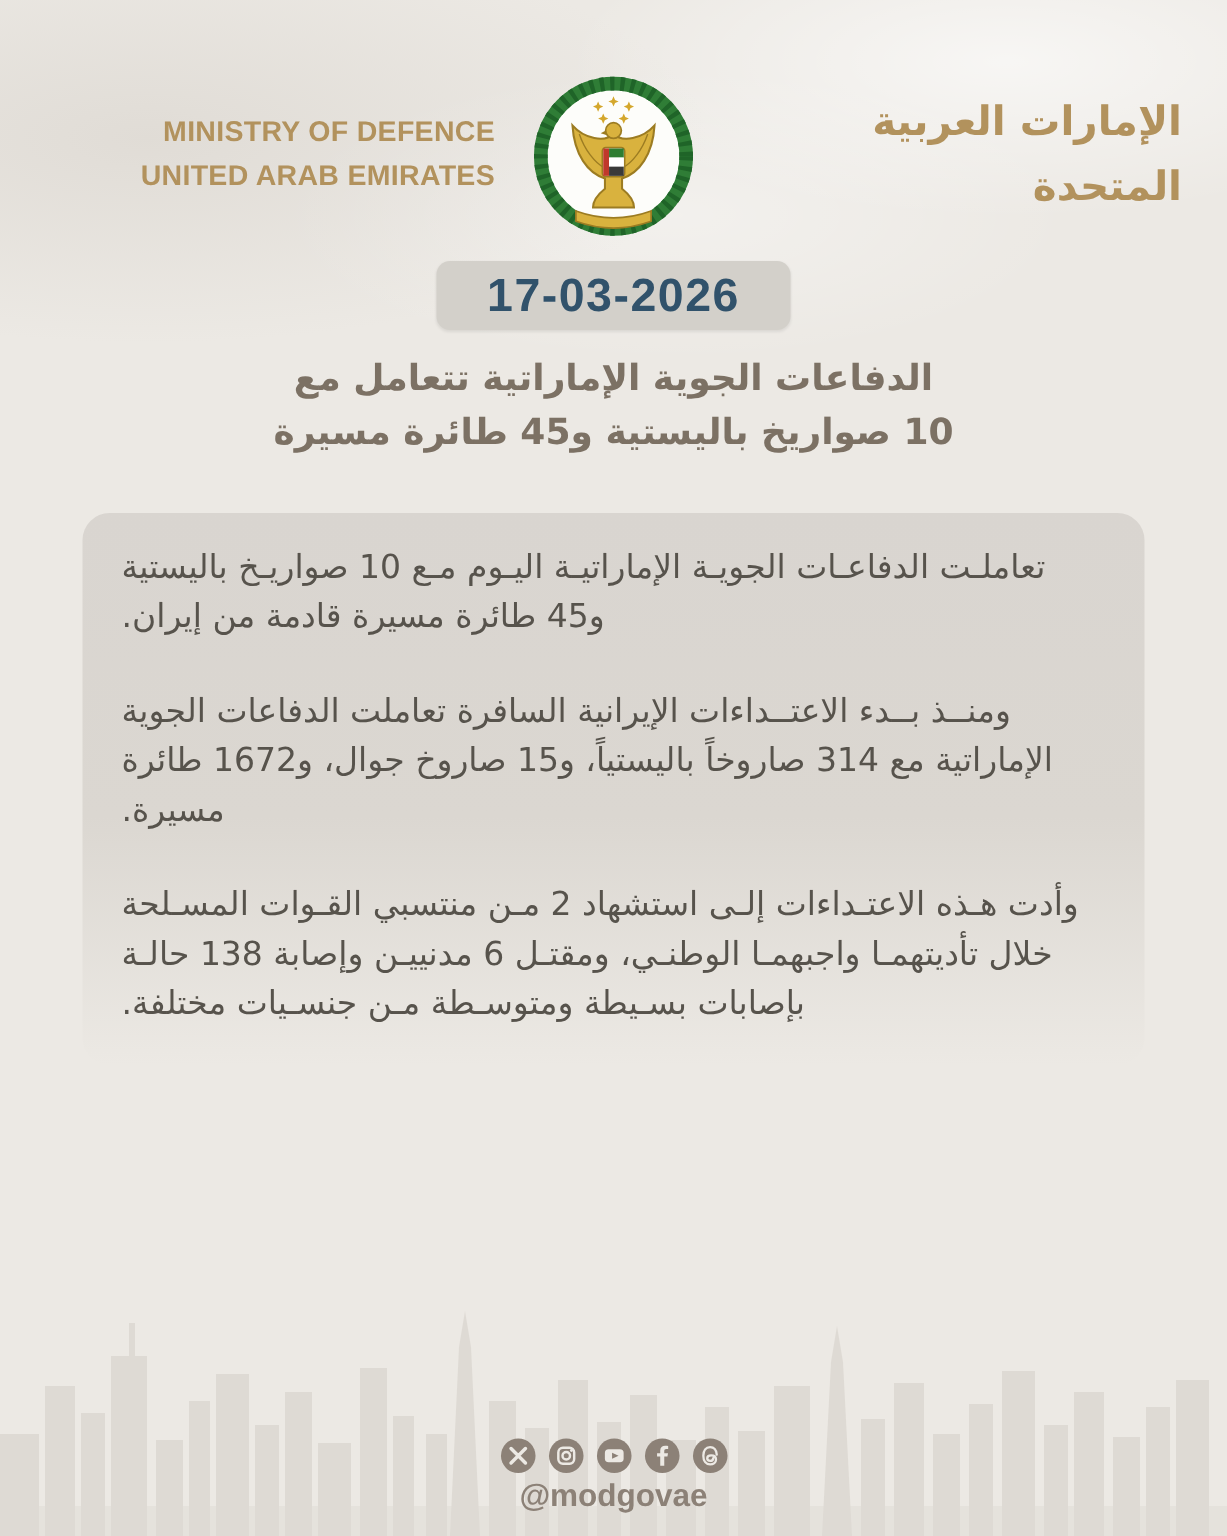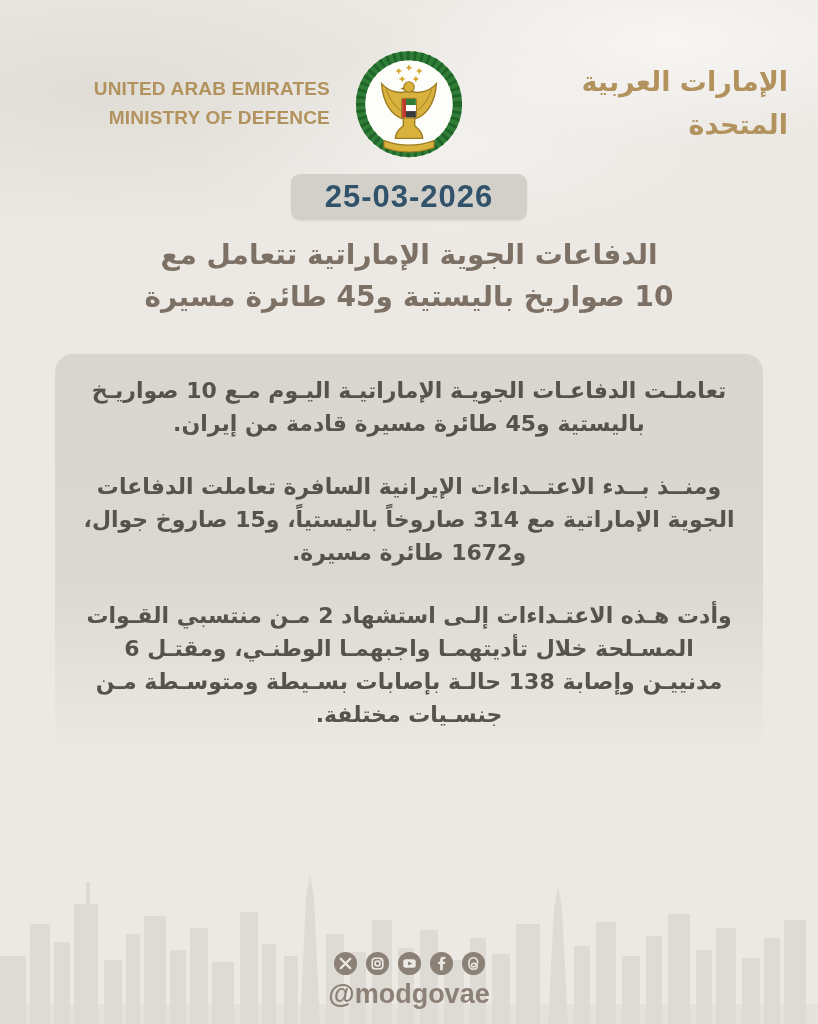--- a/index.html
+++ b/index.html
@@ -48,48 +48,48 @@
     box-shadow:0 1px 2px rgba(0,0,0,0.08);
   }
   .date-badge span {
     color:#31526b; font-size:31px; font-weight:600;
     font-family:"Liberation Sans", sans-serif; letter-spacing:1px;
   }
 
   
   .title {
     margin-top:14px; text-align:center; direction:rtl;
-    color:#7c7164; font-weight:bold; font-size:28px; line-height:1.5;
+    color:#7c7164; font-weight:bold; font-size:24px; line-height:1.5;
   }
 
   
   .card {
     margin:36px 55px 0;
     border-radius:18px;
     padding:20px 26px 24px;
     background:linear-gradient(180deg, #d9d5d0 0%, #dbd7d1 55%, rgba(219,215,209,0.0) 100%);
   }
   .para {
-    direction:rtl; text-align:center;
-    color:#57534c; font-weight:bold;
+    direction:rtl; text-align:left;
+    color:#57534c; font-weight:normal;
     font-size:22px; line-height:1.5;
   }
   .card .para + .para { margin-top:30px; }
   .para-last { margin:40px 55px 0; }
 
   
   .footer {
     position:absolute; left:0; bottom:14px; width:818px;
     text-align:center; z-index:2;
   }
   .social-row { display:flex; justify-content:center; gap:7px; }
   .social-icon { width:25px; height:25px; display:inline-block; cursor:pointer; }
   .handle {
     margin-top:3px;
-    color:#8c8177; font-weight:bold; font-size:27px;
+    color:#8c8177; font-weight:bold; font-size:21px;
     font-family:"Liberation Sans", sans-serif;
   }
 </style>
 </head>
 <body>
 
 <div class="canvas">
 
   <svg class="skyline" viewBox="0 0 818 160" preserveAspectRatio="none">
     <g fill="#b8b1a7">
@@ -129,22 +129,22 @@
       <rect x="764" y="74" width="16" height="86"></rect>
       <rect x="784" y="56" width="22" height="104"></rect>
       <rect x="0" y="140" width="818" height="20" opacity="0.5"></rect>
     </g>
   </svg>
 
   <div class="content">
 
     <div class="header">
       <div class="hdr-en">
+        <div>MINISTRY OF DEFENCE</div>
         <div>UNITED ARAB EMIRATES</div>
-        <div>MINISTRY OF DEFENCE</div>
       </div>
 
       <svg class="logo" viewBox="0 0 100 100">
 
         <circle cx="50" cy="51" r="43" fill="#fdfdfa"></circle>
         <circle cx="50" cy="51" r="42.5" fill="none" stroke="#2f7d36" stroke-width="8"></circle>
         <circle cx="50" cy="51" r="42.5" fill="none" stroke="#1f6428" stroke-width="8" stroke-dasharray="2.5,3.5"></circle>
 
         <g fill="#d4a72c">
           <path d="M41,19 l0.9,2.1 2.1,0.9 -2.1,0.9 -0.9,2.1 -0.9,-2.1 -2.1,-0.9 2.1,-0.9 z"></path>
@@ -176,21 +176,21 @@
         <path d="M28 83 Q50 91 72 83 L72 89 Q50 97 28 89 Z" fill="#d9b23e" stroke="#9c7c22" stroke-width="1"></path>
       </svg>
 
       <div class="hdr-ar">
         <div>الإمارات العربية المتحدة</div>
       </div>
     </div>
 
     <div class="badge-row">
       <div class="date-badge">
-        <span>25-03-2026</span>
+        <span>17-03-2026</span>
       </div>
     </div>
 
     <div class="title">
       <div>الدفاعات الجوية الإماراتية تتعامل مع</div>
       <div>10 صواريخ باليستية و45 طائرة مسيرة</div>
     </div>
 
     <div class="card">
       <p class="para">تعاملـت الدفاعـات الجويـة الإماراتيـة اليـوم مـع 10 صواريـخ باليستية و45 طائرة مسيرة قادمة من إيران.</p>

